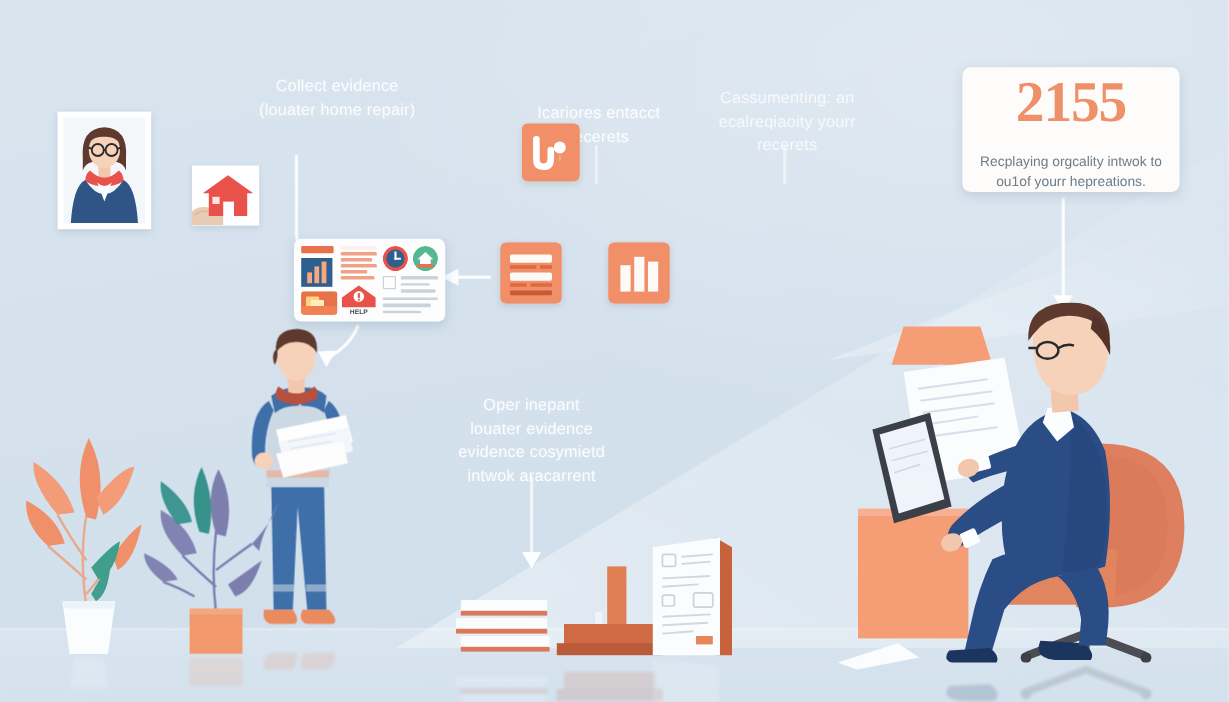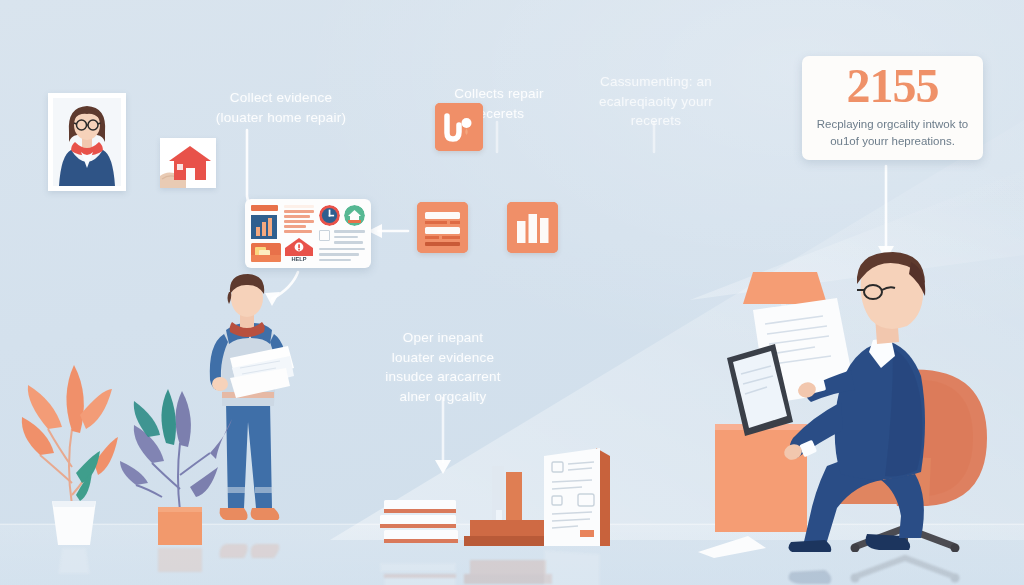--- a/index.html
+++ b/index.html
@@ -90,21 +90,21 @@
     box-shadow: 0 3px 10px rgba(90,115,140,0.2);
     display: flex; flex-direction: column; align-items: center;
     padding-top: 6px;
   }
   .stat-number {
     font-size: 48px; font-weight: bold; color: #ef9168;
     letter-spacing: -1px; line-height: 1.02; font-family: Liberation Serif, serif;
   }
   .stat-sub {
     font-size: 11.5px; color: #6d7d8b; text-align: center;
-    line-height: 1.5; margin-top: 5px; padding: 0 12px;
+    line-height: 1.5; margin-top: 16px; padding: 0 12px;
     filter: blur(0.45px);
   }
   
   .figure { position: absolute; }
   .reflect {
     position: absolute; pointer-events: none;
     transform: scaleY(-1); opacity: 0.17;
     filter: blur(1.3px);
   }
 </style>
@@ -156,41 +156,41 @@
     </g>
     <g fill="#ffffff" opacity="0.92">
       <polygon points="292,214 306,222 292,231"></polygon>
       <polygon points="280,292 272,306 265,293"></polygon>
       <polygon points="382,224 368,231 382,238"></polygon>
       <polygon points="878,246 894,246 886,260"></polygon>
       <polygon points="435,460 451,460 443,474"></polygon>
     </g>
   </svg>
 
-  <div class="callout" style="left:186px; top:88px; width:190px;">
+  <div class="callout" style="left:186px; top:62px; width:190px;">
     <div>Collect evidence</div>
     <div>(louater home repair)</div>
   </div>
 
   <div class="callout" style="left:434px; top:84px; width:130px;">
-    <div>Collects repair</div>
+    <div>Icariores entacct</div>
     <div>recerets</div>
   </div>
 
   <div class="callout dim" style="left:583px; top:72px; width:146px;">
     <div>Cassumenting: an</div>
     <div>ecalreqiaoity yourr</div>
     <div>recerets</div>
   </div>
 
   <div class="callout" style="left:369px; top:328px; width:148px;">
     <div>Oper inepant</div>
     <div>louater evidence</div>
-    <div>insudce aracarrent</div>
-    <div>alner orgcality</div>
+    <div>evidence cosymietd</div>
+    <div>intwok aracarrent</div>
   </div>
 
   <div class="stat-card">
     <div class="stat-number">2155</div>
     <div class="stat-sub">Recplaying orgcality intwok to ou1of yourr hepreations.</div>
   </div>
 
   <div class="photo-card">
     <div class="photo-inner">
       <svg viewBox="0 0 68 88" width="100%" height="100%" preserveAspectRatio="xMidYMid slice">

